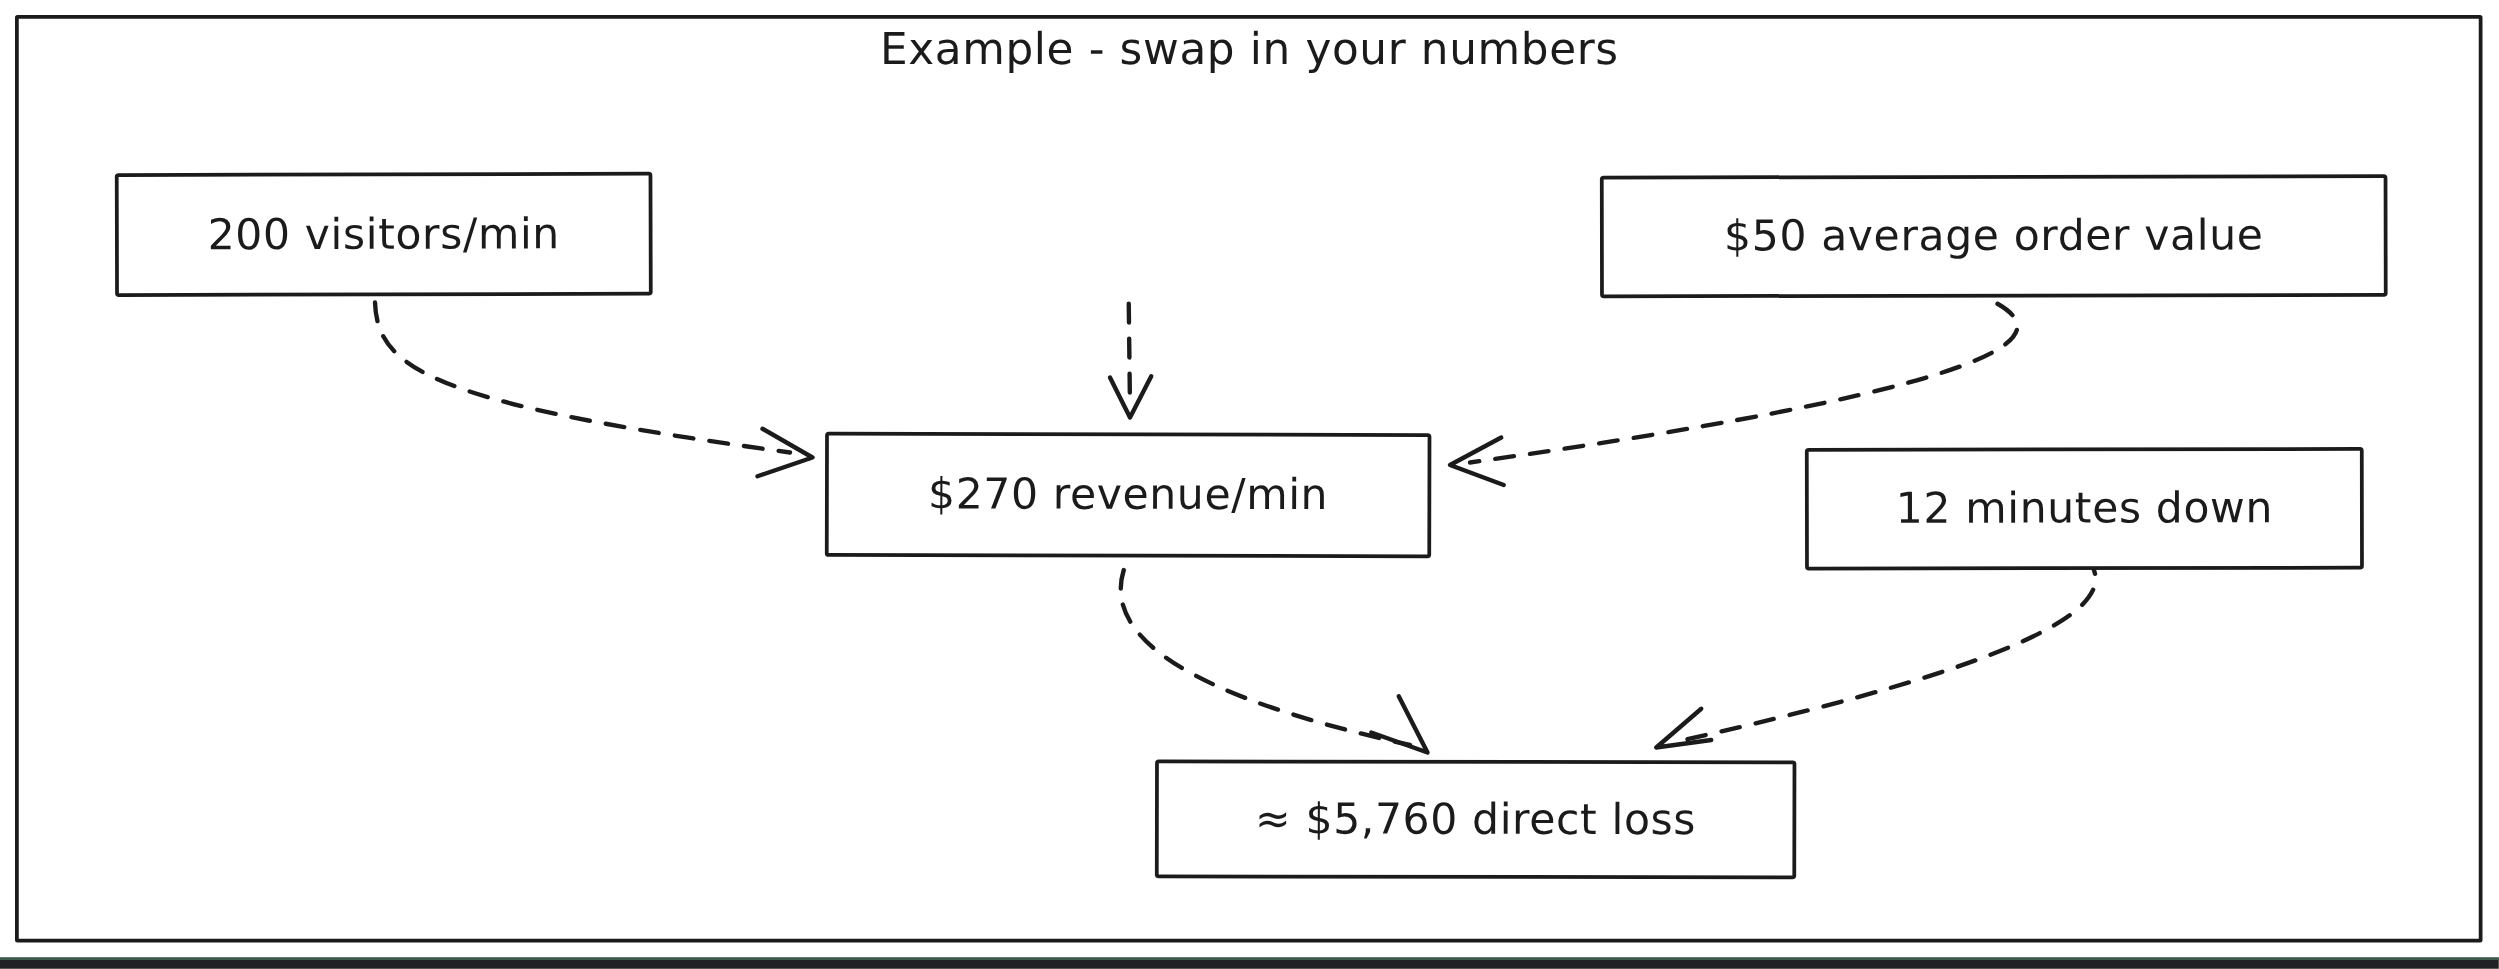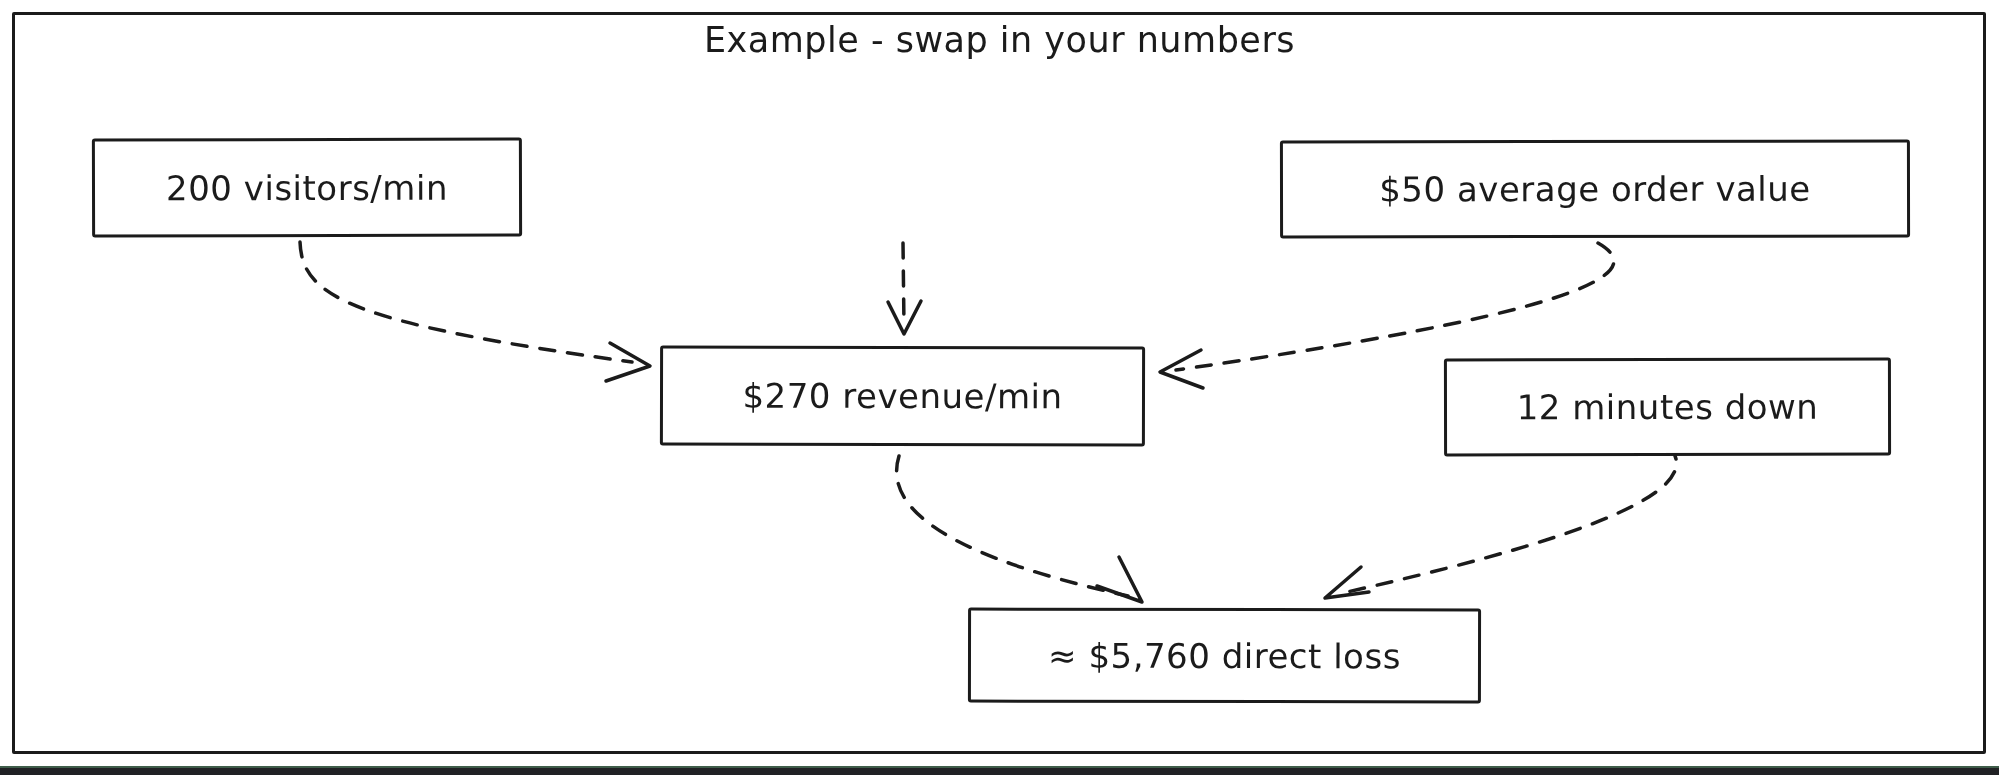--- a/index.html
+++ b/index.html
@@ -30,21 +30,21 @@
     display: flex; align-items: center; justify-content: center;
     font-size: 34px; letter-spacing: 0.5px; font-weight: 500;
     white-space: nowrap;
   }
 
   .node-visitors   { left:  92px; top: 138px; width: 430px; height:  99px; transform: rotate(-0.15deg); }
   .node-conversion { left: 628px; top: 140px; width: 469px; height:  97px; transform: rotate(0.1deg); }
   .node-aov        { left: 1280px; top: 140px; width: 630px; height:  98px; transform: rotate(-0.1deg); }
   .node-revenue    { left: 660px; top: 346px; width: 485px; height: 100px; transform: rotate(0.12deg); }
   .node-downtime   { left: 1444px; top: 358px; width: 447px; height:  98px; transform: rotate(-0.1deg); }
-  .node-loss       { left: 968px; top: 608px; width: 513px; height:  95px; transform: rotate(0.1deg); }
+  .node-loss       { left: 924px; top: 608px; width: 513px; height:  95px; transform: rotate(0.1deg); }
 
   svg.edges { position: absolute; left: 0; top: 0; width: 1999px; height: 775px; pointer-events: none; }
   svg.edges path.dash {
     fill: none; stroke: #1b1b1b; stroke-width: 3.5;
     stroke-dasharray: 15 13; stroke-linecap: round;
   }
   svg.edges polyline.head {
     fill: none; stroke: #1b1b1b; stroke-width: 3.5;
     stroke-linecap: round; stroke-linejoin: round;
   }

